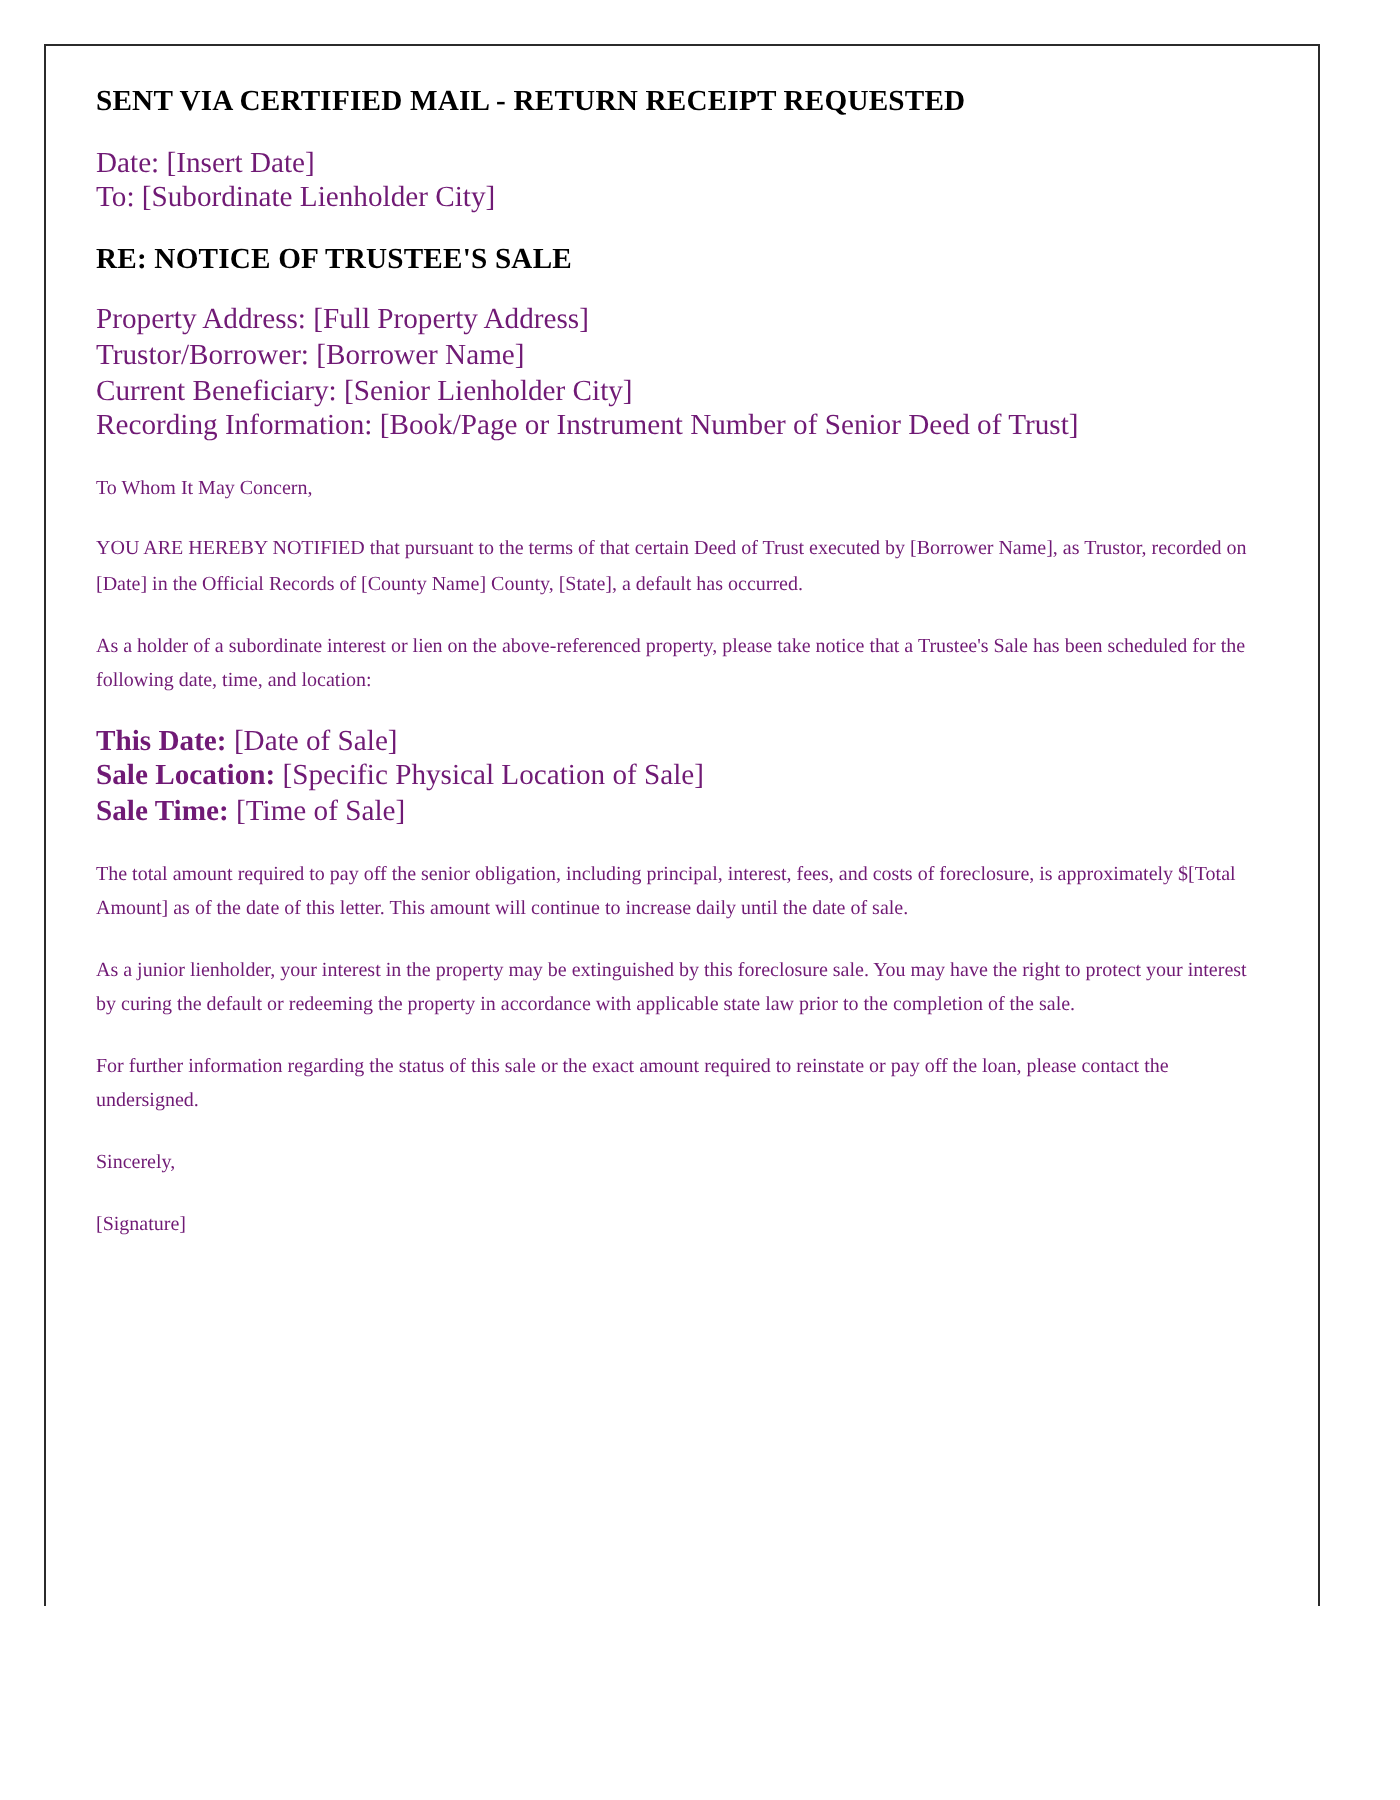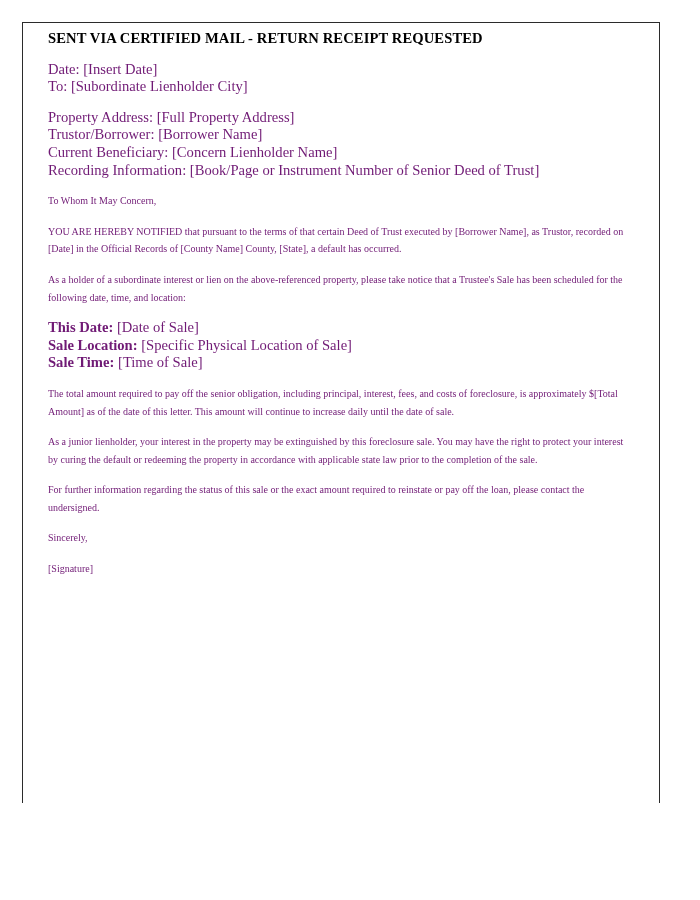--- a/index.html
+++ b/index.html
@@ -25,21 +25,21 @@
     border-right: 1px solid #2b2b2b;
     border-top: 1px solid #2b2b2b;
     border-bottom: none;
     background: #ffffff;
     box-sizing: border-box;
   }
 
   .doc-body {
     position: absolute;
     left: 25px;
-    top: 7px;
+    top: 20px;
     width: 585px;
   }
 
   .block {
     font-size: 14.6px;
     line-height: 17.6px;
     margin: 0 0 13px 0;
     text-align: left;
     color: #701a75;
   }
@@ -72,25 +72,26 @@
 <div class="page-frame">
   <div class="doc-body">
 
     <div class="heading">SENT VIA CERTIFIED MAIL - RETURN RECEIPT REQUESTED</div>
 
     <div class="block lines">
       <span class="ln">Date: [Insert Date]</span>
       <span class="ln">To: [Subordinate Lienholder City]</span>
     </div>
 
+    <div class="heading">RE: NOTICE OF TRUSTEE'S SALE</div>
 
     <div class="block lines">
       <span class="ln">Property Address: [Full Property Address]</span>
       <span class="ln">Trustor/Borrower: [Borrower Name]</span>
-      <span class="ln">Current Beneficiary: [Concern Lienholder Name]</span>
+      <span class="ln">Current Beneficiary: [Senior Lienholder City]</span>
       <span class="ln">Recording Information: [Book/Page or Instrument Number of Senior Deed of Trust]</span>
     </div>
 
     <div class="block para">To Whom It May Concern,</div>
 
     <div class="block para">YOU ARE HEREBY NOTIFIED that pursuant to the terms of that certain Deed of Trust executed by [Borrower Name], as Trustor, recorded on [Date] in the Official Records of [County Name] County, [State], a default has occurred.</div>
 
     <div class="block para">As a holder of a subordinate interest or lien on the above-referenced property, please take notice that a Trustee's Sale has been scheduled for the following date, time, and location:</div>
 
     <div class="block lines">

